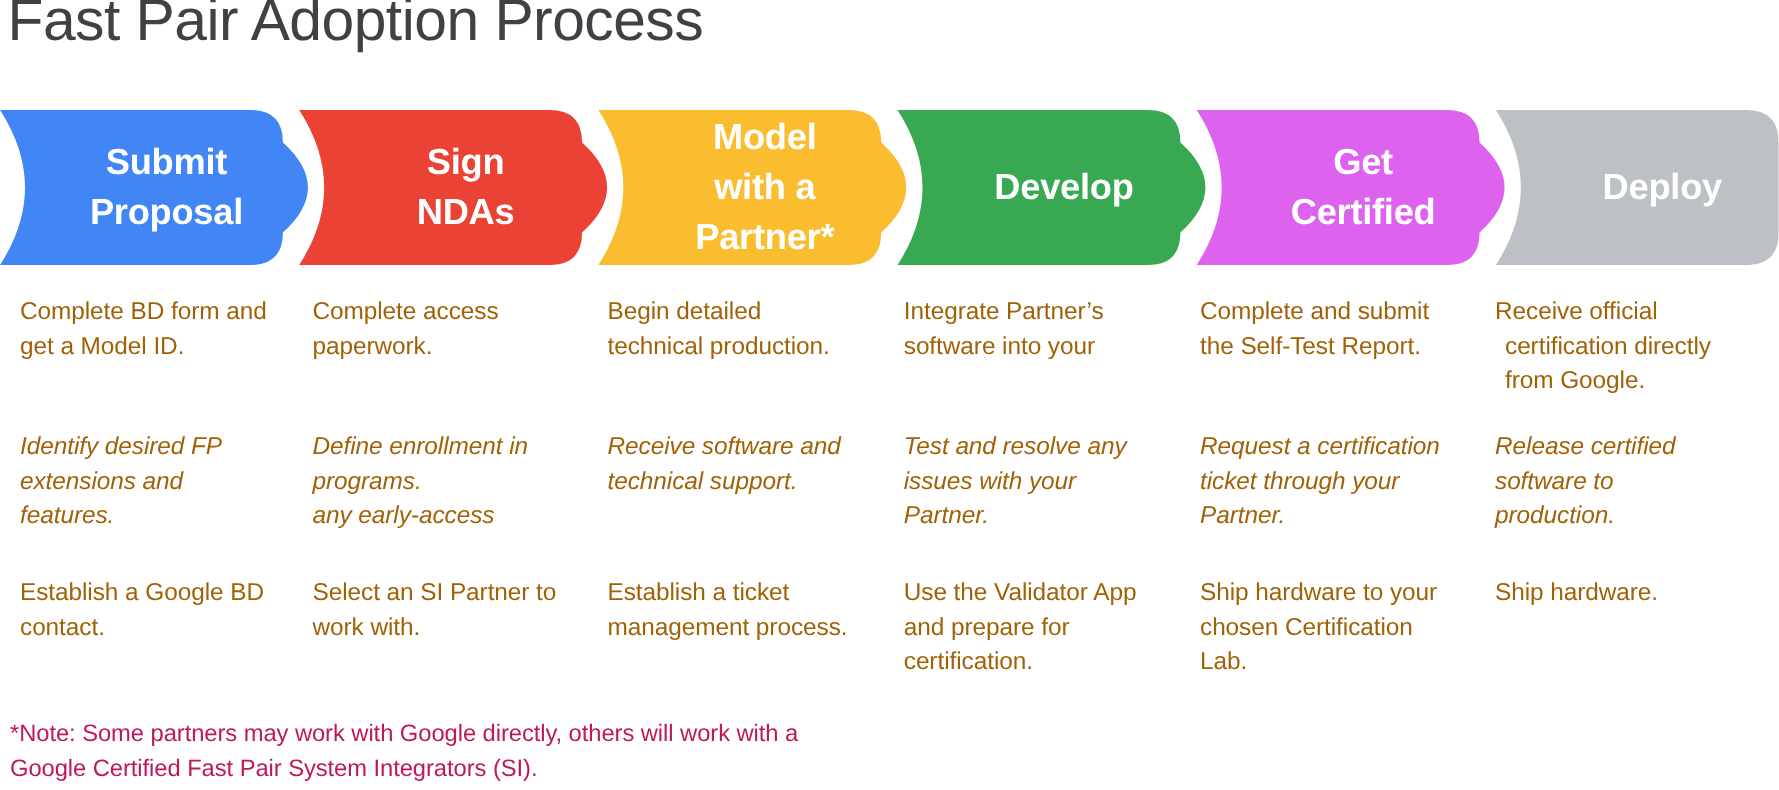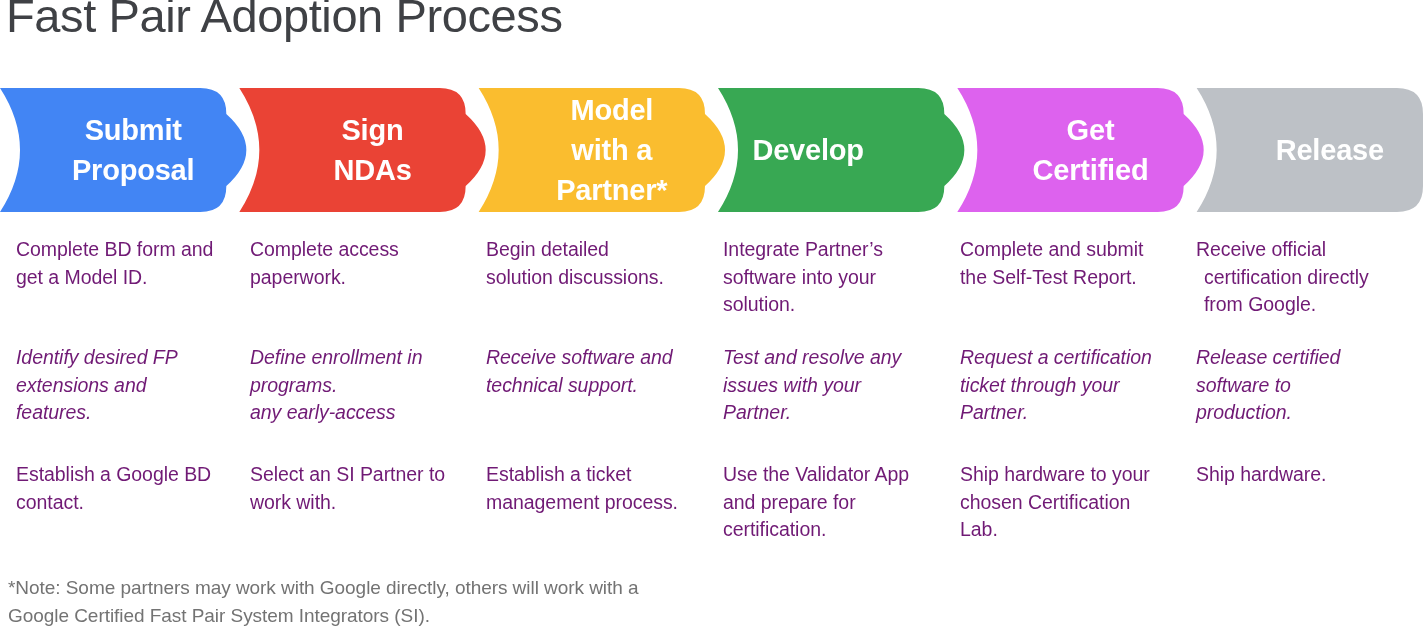--- a/index.html
+++ b/index.html
@@ -80,42 +80,42 @@
     left: 0;
     top: 236px;
     width: 1423px;
   }
   .col {
     position: absolute;
     top: 0;
   }
   .cell {
     position: absolute;
-    color: #701a75;
+    color: #a16207;
     font-size: 19.5px;
     line-height: 1.42;
     font-weight: 400;
     letter-spacing: -0.05px;
   }
   .cell-r0 { top: 0px; }
   .cell-r1 { top: 108px; font-style: italic; }
   .cell-r2 { top: 225px; }
 
   .cell p {
     margin: 0;
     white-space: nowrap;
   }
   .cell p.ind { padding-left: 8px; }
 
   
   .footnote {
     position: absolute;
     left: 8px;
     top: 574px;
-    color: #737373;
+    color: #be185d;
     font-size: 19px;
     line-height: 1.45;
     letter-spacing: -0.05px;
   }
   .footnote p { margin: 0; white-space: nowrap; }
 </style>
 </head>
 <body>
 
 <div class="page">
@@ -138,29 +138,29 @@
         </div>
         <div class="chev-label" style="left: 261.333px; width: 222.333px;">
           <span>Sign</span>
           <span>NDAs</span>
         </div>
         <div class="chev-label" style="left: 500.667px; width: 222.333px;">
           <span>Model</span>
           <span>with a</span>
           <span>Partner*</span>
         </div>
-        <div class="chev-label" style="left: 697px; width: 222.333px;">
+        <div class="chev-label" style="left: 740px; width: 222.333px;">
           <span>Develop</span>
         </div>
         <div class="chev-label" style="left: 979.333px; width: 222.333px;">
           <span>Get</span>
           <span>Certified</span>
         </div>
         <div class="chev-label" style="left: 1218.67px; width: 222.333px;">
-          <span>Release</span>
+          <span>Deploy</span>
         </div>
       </div>
   </div>
 
   <div class="columns" id="columns">
       <div class="col" style="left: 16px;">
         <div class="cell cell-r0">
           <p>Complete BD form and</p>
           <p>get a Model ID.</p>
         </div>
@@ -185,36 +185,35 @@
           <p>any early-access</p>
         </div>
         <div class="cell cell-r2">
           <p>Select an SI Partner to</p>
           <p>work with.</p>
         </div>
       </div>
       <div class="col" style="left: 486px;">
         <div class="cell cell-r0">
           <p>Begin detailed</p>
-          <p>solution discussions.</p>
+          <p>technical production.</p>
         </div>
         <div class="cell cell-r1">
           <p>Receive software and</p>
           <p>technical support.</p>
         </div>
         <div class="cell cell-r2">
           <p>Establish a ticket</p>
           <p>management process.</p>
         </div>
       </div>
       <div class="col" style="left: 723px;">
         <div class="cell cell-r0">
           <p>Integrate Partner’s</p>
           <p>software into your</p>
-          <p>solution.</p>
         </div>
         <div class="cell cell-r1">
           <p>Test and resolve any</p>
           <p>issues with your</p>
           <p>Partner.</p>
         </div>
         <div class="cell cell-r2">
           <p>Use the Validator App</p>
           <p>and prepare for</p>
           <p>certification.</p>

